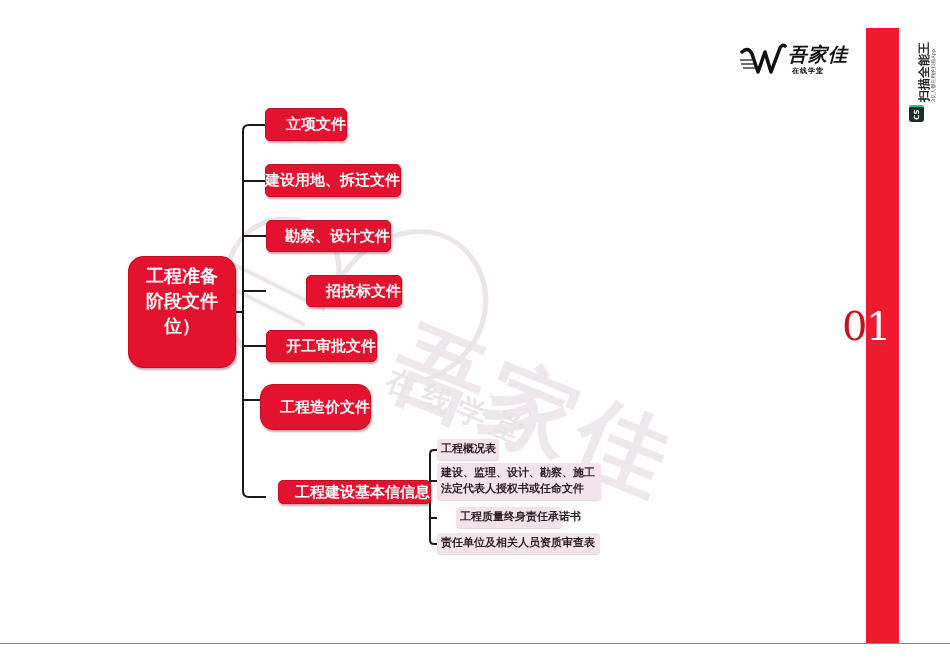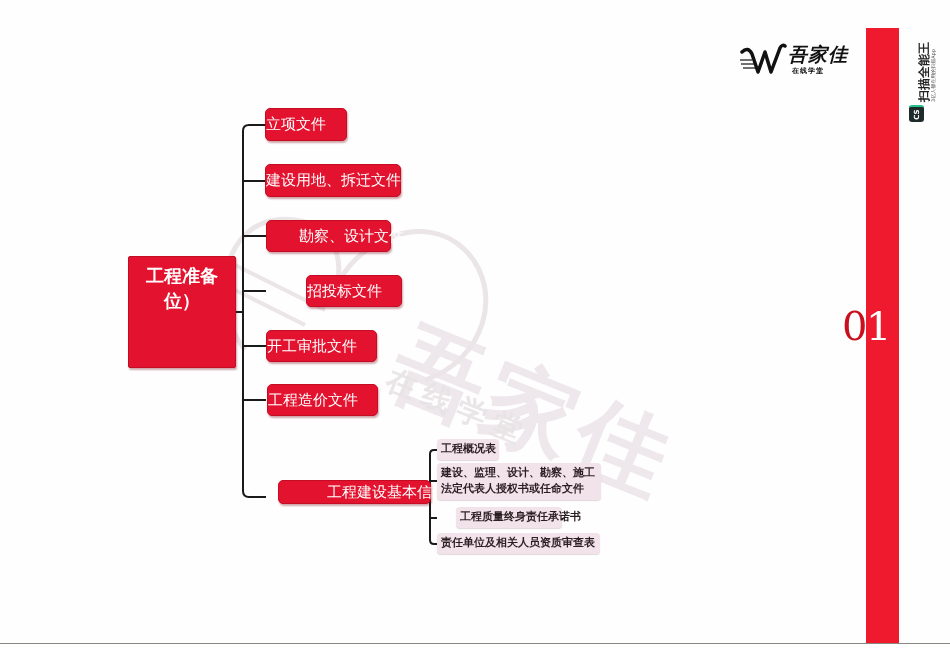--- a/index.html
+++ b/index.html
@@ -29,29 +29,29 @@
       letter-spacing: 8px; white-space: nowrap; opacity: 0.9;
     }
     .wm-heart { position: absolute; left: 185px; top: 150px; }
 
     
     .connectors { position: absolute; left: 0; top: 0; }
 
     
     .node {
       position: absolute; background: #e3132f; color: #ffffff;
-      border-radius: 5px; font-weight: normal; font-size: 15px;
-      display: flex; align-items: center; justify-content: flex-start;
+      border-radius: 5px; font-weight: bold; font-size: 15px;
+      display: flex; align-items: center; justify-content: flex-end;
       box-shadow: 1px 2px 2px rgba(120,0,20,0.35);
       border: 1px solid #c50c25; box-sizing: border-box;
       white-space: nowrap;
     }
     .root {
       position: absolute; left: 128px; top: 256px; width: 108px; height: 112px;
-      background: #e3132f; color: #fff; border-radius: 2px;
+      background: #e3132f; color: #fff; border-radius: 15px;
       font-weight: bold; font-size: 18px; line-height: 25px;
       text-align: center; padding-top: 6px; box-sizing: border-box;
       box-shadow: 1px 2px 2px rgba(120,0,20,0.35);
       border: 1px solid #c50c25;
     }
     .root span { display: block; }
 
     
     .sub {
       position: absolute; background: #f2e3ea; color: #2a1e22;
@@ -129,39 +129,40 @@
 
     <line x1="419" y1="497" x2="430" y2="497"></line>
     <path d="M437 450 L 434 450 Q 430 450 430 454 L 430 540 Q 430 544 434 544 L 437 544"></path>
     <line x1="430" y1="481" x2="437" y2="481"></line>
     <line x1="430" y1="518" x2="437" y2="518"></line>
   </g>
 </svg>
 
 <div class="root">
   <span>工程准备</span>
+  <span>阶段文件</span>
   <span>位）</span>
 </div>
 
 <div class="node" style="left:265px; top:108px; width:82px; height:33px;">
   <span>立项文件</span>
 </div>
 <div class="node" style="left:265px; top:164px; width:136px; height:33px;">
   <span>建设用地、拆迁文件</span>
 </div>
 <div class="node" style="left:266px; top:220px; width:125px; height:32px;padding-left:32px;">
   <span>勘察、设计文件</span>
 </div>
 <div class="node" style="left:266px; top:275px; width:96px; height:32px;margin-left:40px;">
   <span>招投标文件</span>
 </div>
 <div class="node" style="left:266px; top:330px; width:111px; height:32px;">
   <span>开工审批文件</span>
 </div>
-<div class="node" style="left:267px; top:384px; width:111px; height:32px;">
+<div class="node" style="left:260px; top:384px; width:111px; height:46px;border-radius:13px;">
   <span>工程造价文件</span>
 </div>
 <div class="node" style="left:278px; top:480px; width:153px; height:24px;padding-left:48px;">
   <span>工程建设基本信信息</span>
 </div>
 
 <div class="sub" style="left:437px; top:439px; width:62px; height:21px;">
   <span>工程概况表</span>
 </div>
 <div class="sub" style="left:437px; top:463px; width:164px; height:37px;">

